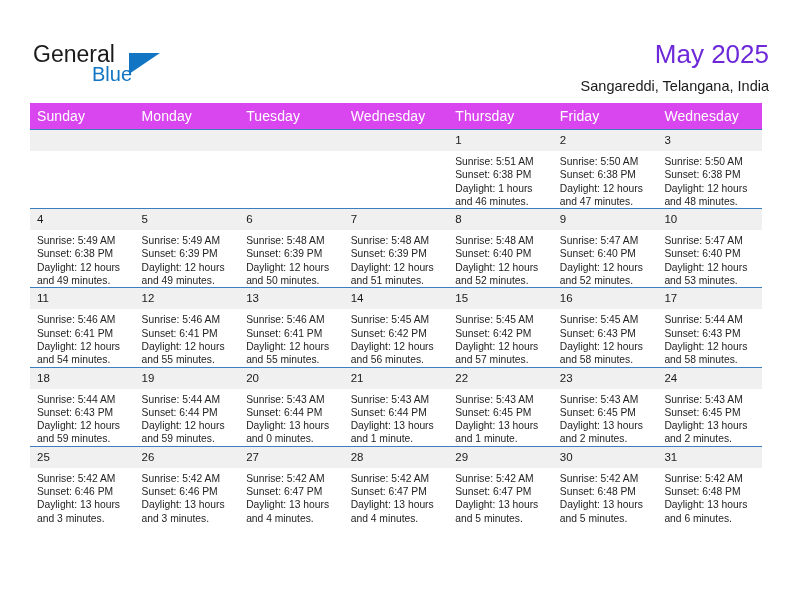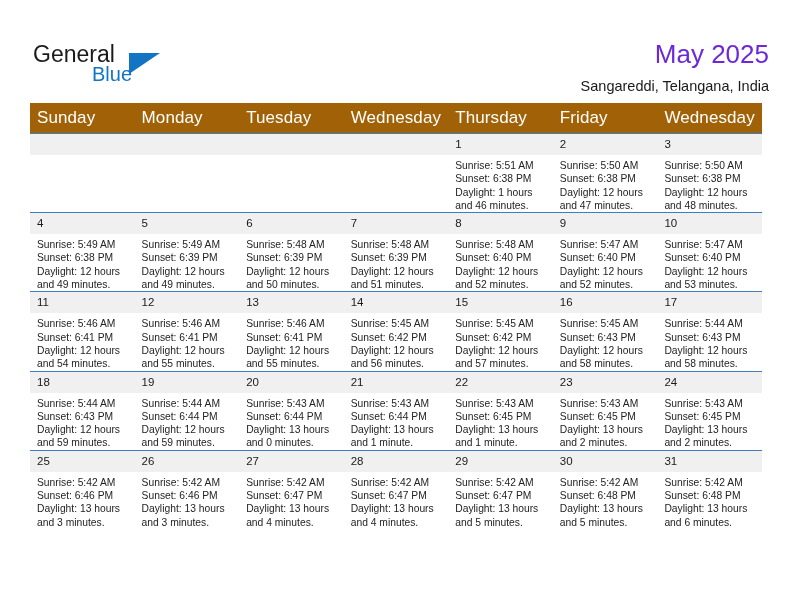--- a/index.html
+++ b/index.html
@@ -88,23 +88,23 @@
   
   .calendar {
     position: absolute;
     left: 30px;
     top: 103px;
     width: 732px;
     border-collapse: collapse;
     table-layout: fixed;
   }
   .calendar th {
-    background: #a16207;
+    background: #d946ef;
     color: #ffffff;
-    font-size: 17px;
+    font-size: 14px;
     font-weight: normal;
     text-align: left;
     padding: 5px 0 5px 7px;
     height: 12px;
     vertical-align: middle;
     letter-spacing: 0.1px;
   }
   .calendar td {
     width: 104.5px;
     vertical-align: top;

